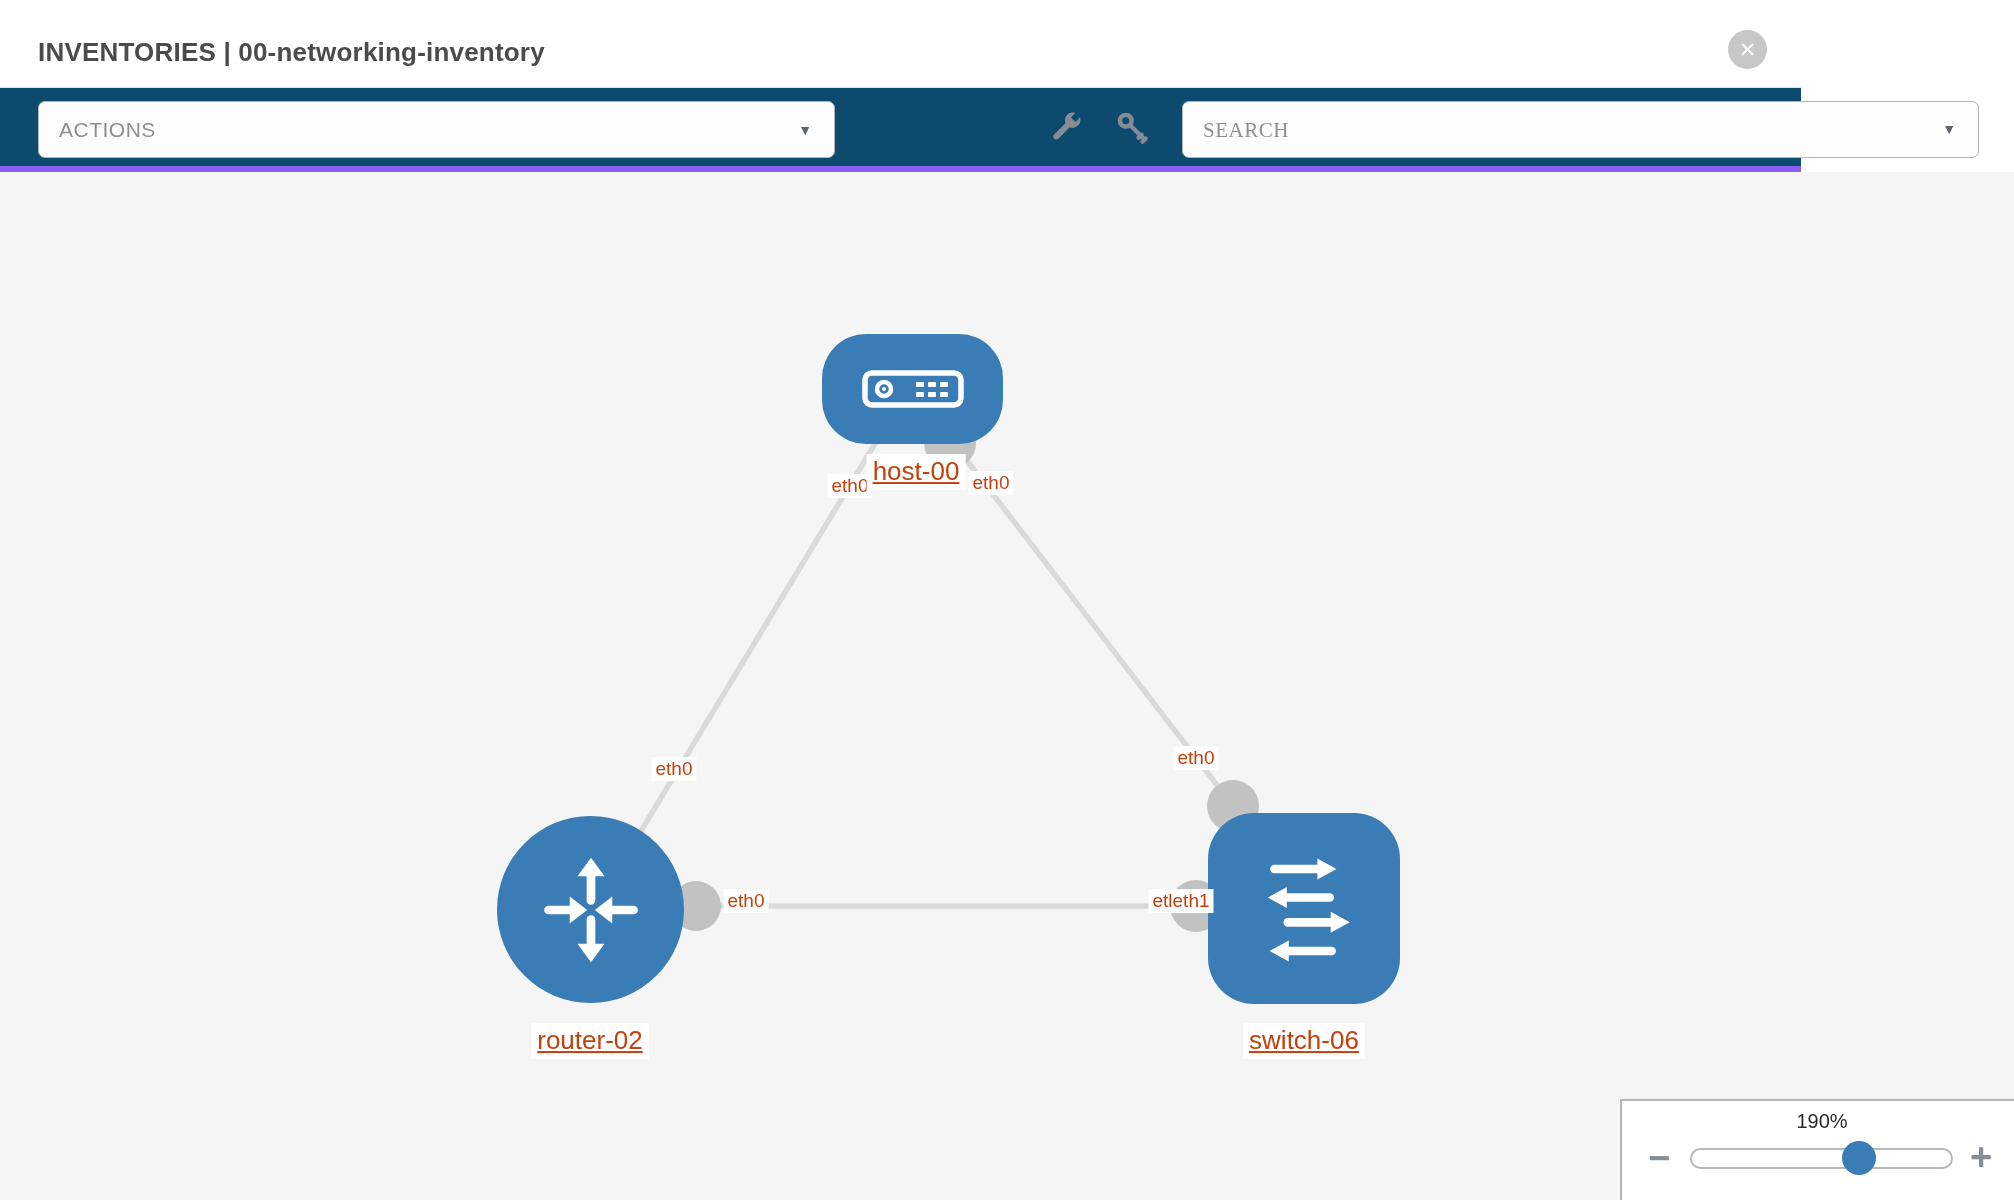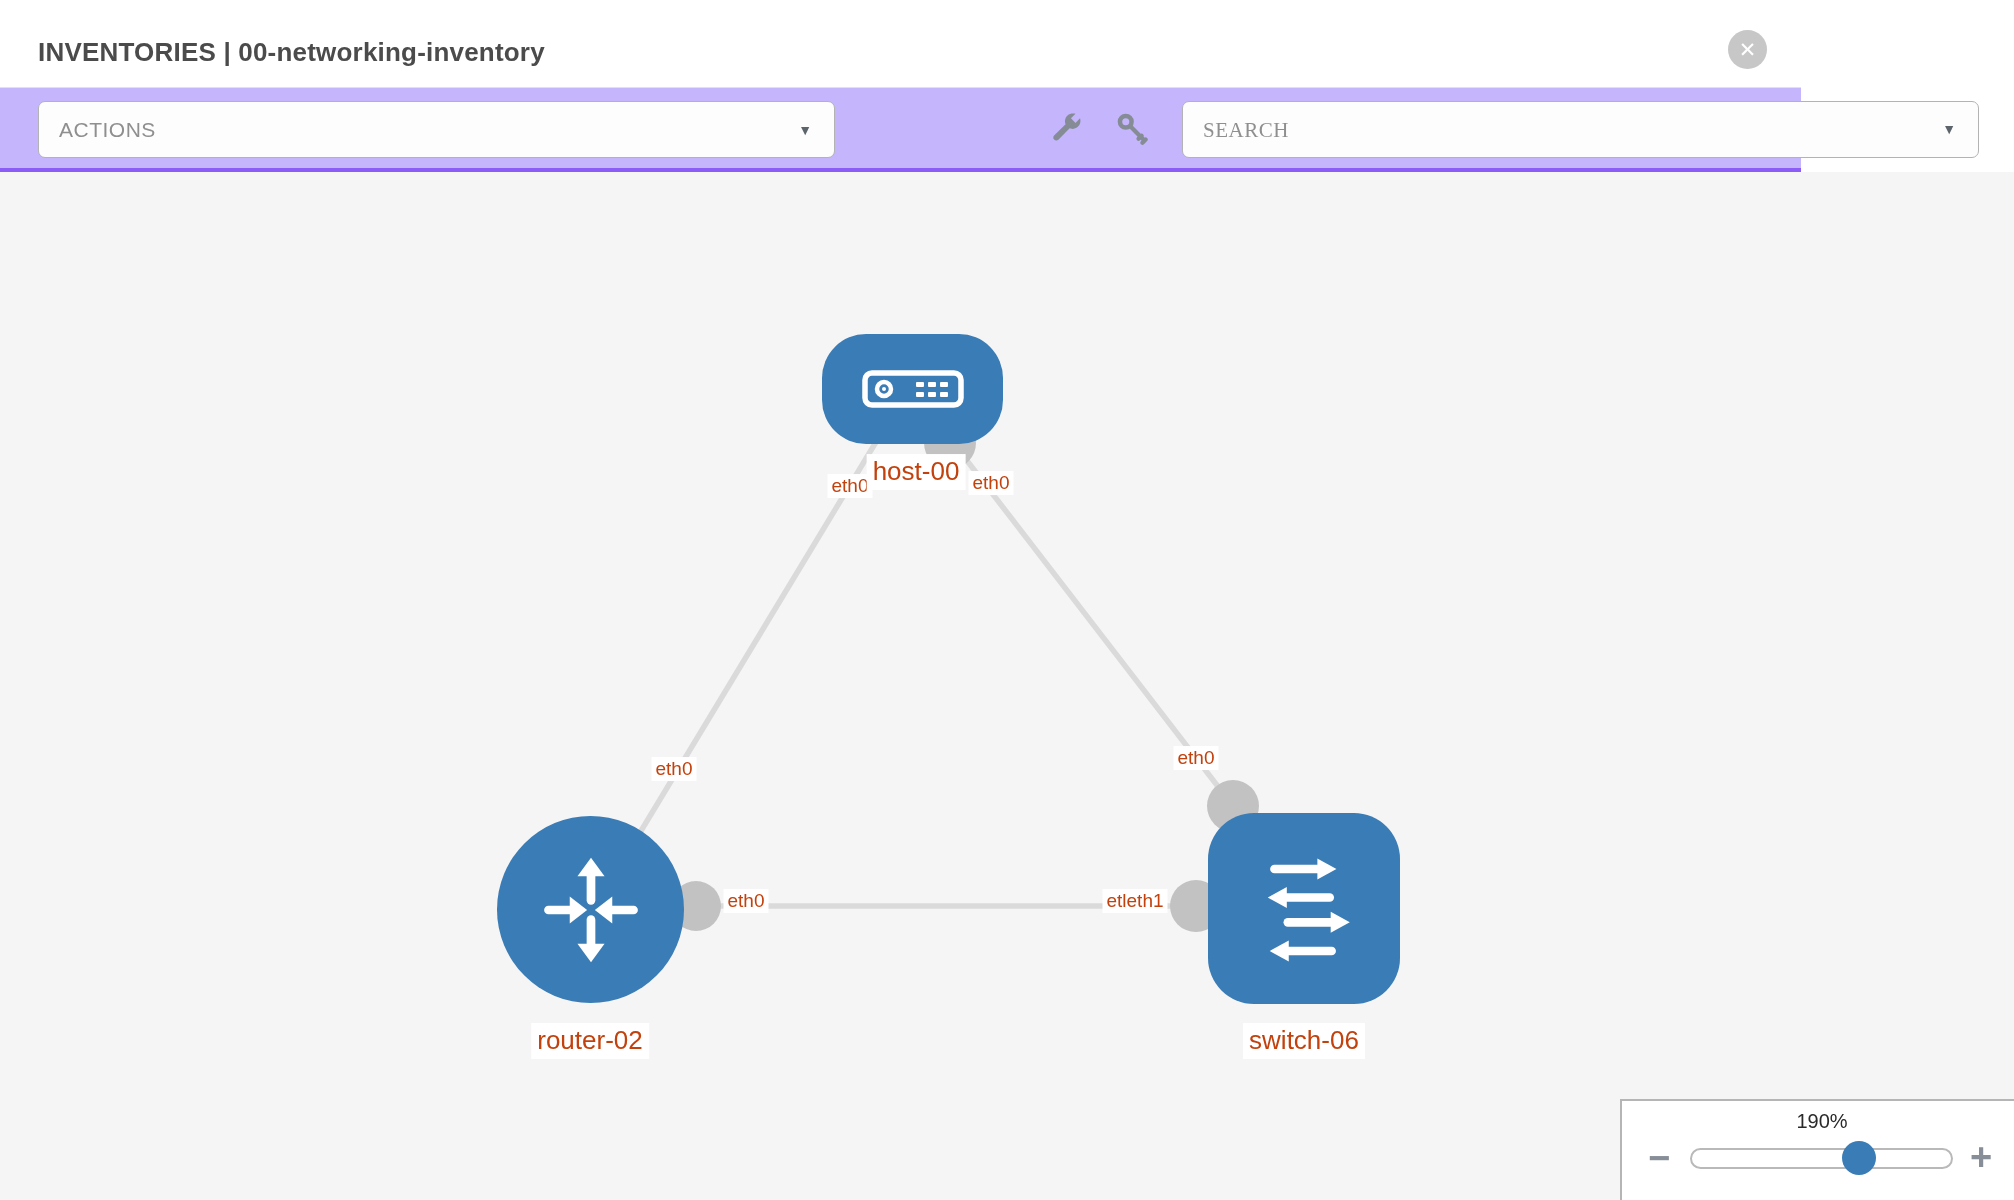--- a/index.html
+++ b/index.html
@@ -6,40 +6,40 @@
   body{font-family:"Liberation Sans","DejaVu Sans",sans-serif;width:2014px;height:1200px;overflow:hidden;}
   .app{position:relative;width:1801px;height:1200px;background:#fff;margin-top:16px;}
 
   
   .hdr{position:absolute;left:0;top:0;width:100%;height:72px;background:#fff;border-bottom:1px solid #e2e2e2;box-sizing:border-box;}
   .hdr-title{position:absolute;left:38px;top:50%;transform:translateY(-50%);font-size:26px;font-weight:bold;color:#4b4b4b;letter-spacing:.2px;white-space:nowrap;}
   .close-btn{position:absolute;right:34px;top:14px;width:39px;height:39px;border-radius:50%;background:#c7c7c7;display:flex;align-items:center;justify-content:center;cursor:pointer;}
   .close-btn span{color:#fff;font-size:21px;font-weight:bold;line-height:1;}
 
   
-  .tbar{position:absolute;left:0;top:72px;width:100%;height:84px;background:#c4b5fd;border-bottom:4px solid #8b5cf6;box-sizing:border-box;}
+  .tbar{position:absolute;left:0;top:72px;width:100%;height:84px;background:#0c4a6e;border-bottom:6px solid #8b5cf6;box-sizing:border-box;}
   .select{position:absolute;top:13px;height:57px;background:#fdfdfd;border:1px solid #b3b3b3;border-radius:7px;box-sizing:border-box;cursor:pointer;}
   .select .sel-label{position:absolute;left:20px;top:50%;transform:translateY(-50%);font-size:21px;color:#8f8f8f;letter-spacing:.5px;}
   .select .caret{position:absolute;right:22px;top:50%;transform:translateY(-50%);font-size:14px;color:#5d656c;}
   .sel-actions{left:38px;width:797px;}
   .sel-search{left:1182px;width:797px;font-family:Liberation Serif, serif;}
   .tool-ico{position:absolute;top:50%;transform:translateY(-50%);width:36px;height:36px;display:flex;align-items:center;justify-content:center;cursor:pointer;}
   .tool-wrench{left:1048px;}
   .tool-key{left:1114px;}
 
   
   .canvas{position:absolute;left:0;top:156px;width:2014px;height:1044px;background:#f5f5f5;overflow:hidden;}
   .links-svg{position:absolute;left:0;top:0;z-index:1;}
   .node{position:absolute;z-index:2;background:#3a7cb5;display:flex;align-items:center;justify-content:center;cursor:pointer;}
   .node-host{left:822px;top:162px;width:181px;height:110px;border-radius:44px;}
   .node-router{left:497px;top:644px;width:187px;height:187px;border-radius:50%;}
   .node-switch{left:1208px;top:641px;width:192px;height:191px;border-radius:46px;}
 
   .lbl{position:absolute;z-index:3;transform:translate(-50%,-50%);background:#fff;color:#c2410c;white-space:nowrap;line-height:1.15;}
-  .lbl-big{font-size:26px;padding:3px 6px;}
+  .lbl-big{font-size:26px;padding:3px 6px;text-decoration:underline;}
   .lbl-small{font-size:19px;padding:1px 4px;}
 
   
   .zoom-panel{position:absolute;left:1620px;top:927px;width:400px;height:280px;background:#fff;border:2px solid #b5b5b5;box-sizing:border-box;z-index:5;}
   .zoom-pct{position:absolute;left:200px;top:9px;transform:translateX(-50%);font-size:20px;color:#2a2a2a;}
   .zoom-minus,.zoom-plus{position:absolute;font-size:38px;font-weight:bold;color:#878e98;line-height:1;cursor:pointer;user-select:none;}
   .zoom-minus{left:26px;top:38px;}
   .zoom-plus{left:348px;top:37px;}
   .zoom-track{position:absolute;left:68px;top:47px;width:263px;height:21px;background:#fff;border:2px solid #b9b9b9;border-radius:12px;box-sizing:border-box;cursor:pointer;}
   .zoom-thumb{position:absolute;left:150px;top:-9px;width:34px;height:34px;border-radius:50%;background:#3a7cb5;cursor:grab;}
@@ -144,21 +144,21 @@
         </g>
       </svg>
     </div>
 
     <div class="lbl lbl-small" style="left:850px;top:314px;">eth0</div>
     <div class="lbl lbl-small" style="left:991px;top:311px;">eth0</div>
     <div class="lbl lbl-big" style="left:916px;top:300px;">host-00</div>
     <div class="lbl lbl-small" style="left:674px;top:597px;">eth0</div>
     <div class="lbl lbl-small" style="left:1196px;top:586px;">eth0</div>
     <div class="lbl lbl-small" style="left:746px;top:729px;">eth0</div>
-    <div class="lbl lbl-small" style="left:1135px;top:729px;">etleth1</div>
+    <div class="lbl lbl-small" style="left:1181px;top:729px;">etleth1</div>
     <div class="lbl lbl-big" style="left:590px;top:869px;">router-02</div>
     <div class="lbl lbl-big" style="left:1304px;top:869px;">switch-06</div>
 
     <div class="zoom-panel">
       <div class="zoom-pct">190%</div>
       <div class="zoom-minus">−</div>
       <div class="zoom-track">
         <div class="zoom-thumb"></div>
       </div>
       <div class="zoom-plus">+</div>

